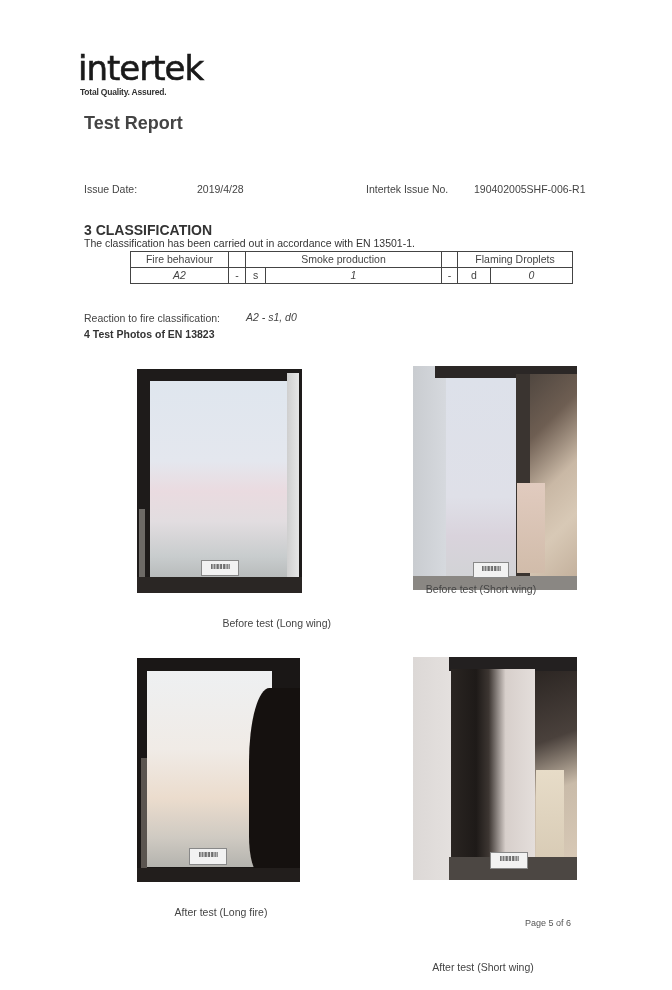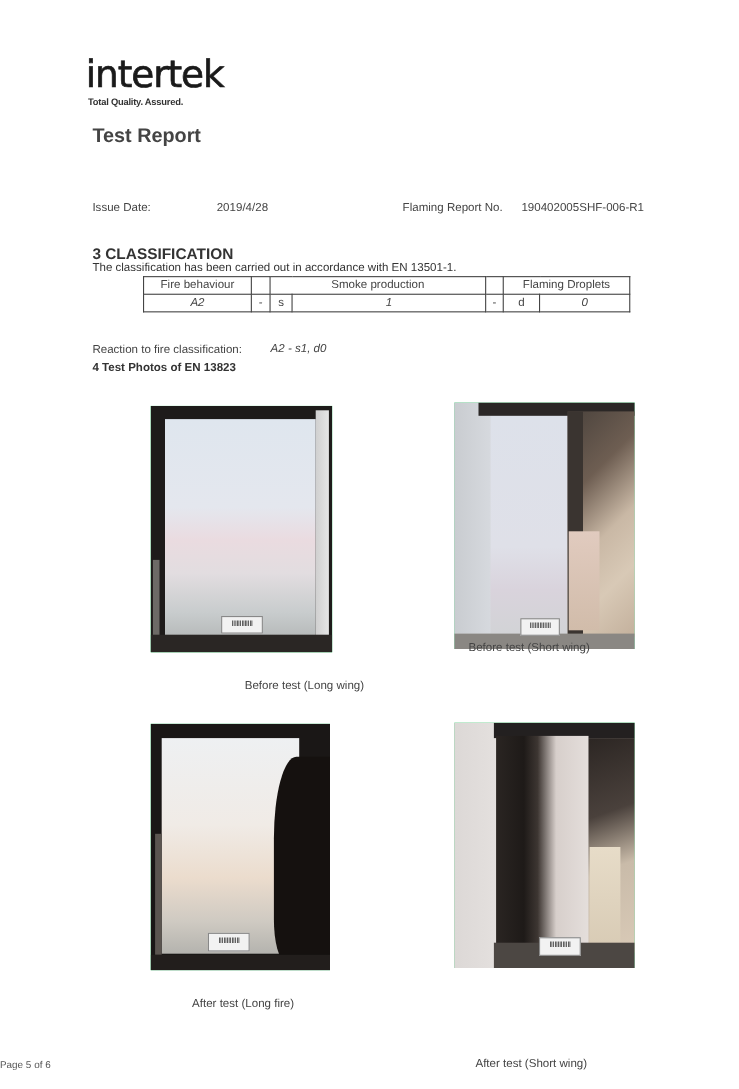--- a/index.html
+++ b/index.html
@@ -25,39 +25,39 @@
       font-size:10.5px; color:#444;
     }
     table.cls td {
       border:1.2px solid #444; height:15px; padding:0; text-align:center; line-height:15px;
     }
     table.cls td.it { font-style:italic;margin-left:45px; }
     .reaction-label { left:84px; top:312px; font-size:10.5px; color:#444; }
     .reaction-value { left:246px; top:311px; font-size:10.5px; font-style:italic; color:#444; }
     .h4 { left:84px; top:328px; font-size:10.5px; font-weight:bold; color:#333; }
     
-    .photo { position:absolute; overflow:hidden; background:#22c55e; }
+    .photo { position:absolute; overflow:hidden; background:#701a75; }
     .caption { font-size:10.5px; color:#444; text-align:center; width:220px; }
-    .footer { left:0; width:571px; text-align:left; top:963px; font-size:9px; color:#555; }
+    .footer { left:0; width:571px; text-align:right; top:918px; font-size:9px; color:#555; }
     .label-plate {
       position:absolute; background:#f2f2f2; border:1px solid #888;
       font-family:"DejaVu Sans Mono", monospace; font-size:7px; color:#333;
       letter-spacing:-0.5px; text-align:center; line-height:12px; overflow:hidden;
     }
   </style>
 </head>
 <body>
 
 <div class="abs logo">intertek</div>
 <div class="abs tagline">Total Quality. Assured.</div>
 <div class="abs title">Test Report</div>
 
 <div class="abs meta" style="left:84px;">Issue Date:</div>
 <div class="abs meta" style="left:197px;">2019/4/28</div>
-<div class="abs meta" style="left:366px;">Flaming Report No.</div>
+<div class="abs meta" style="left:366px;">Intertek Issue No.</div>
 <div class="abs meta" style="left:474px;">190402005SHF-006-R1</div>
 
 <div class="abs h3">3 CLASSIFICATION</div>
 <div class="abs para">The classification has been carried out in accordance with EN 13501-1.</div>
 
 <table class="cls">
   <tbody>
       <tr>
     <td style="width:97px;">Fire behaviour</td>
     <td style="width:16px;"></td>

